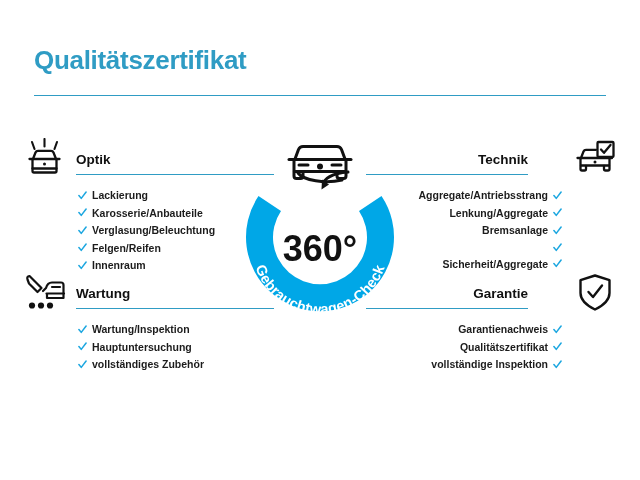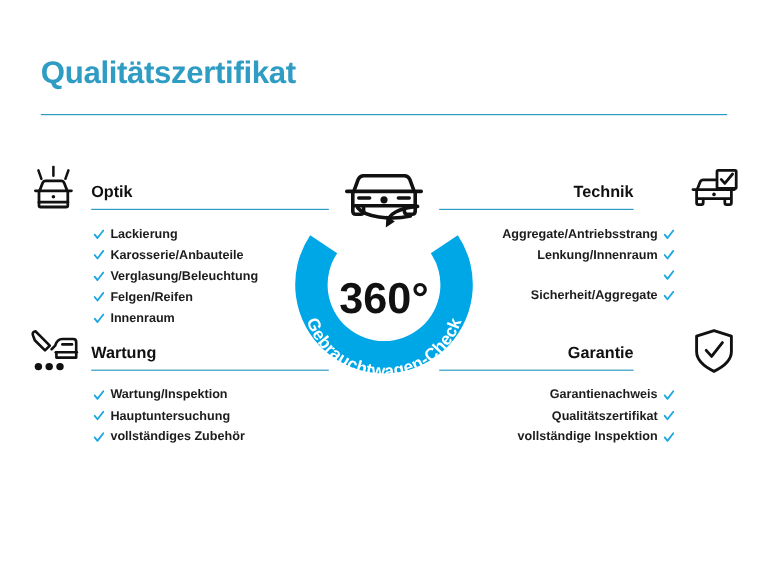--- a/index.html
+++ b/index.html
@@ -279,21 +279,27 @@
       <li>
         <svg class="chk" viewBox="0 0 10 10">
             <path d="M1 5 L3.6 8.2 L9 1.2" fill="none" stroke="#1da7e0" stroke-width="1.7" stroke-linecap="round" stroke-linejoin="round"></path>
           </svg>
         <span>Aggregate/Antriebsstrang</span>
       </li>
       <li>
         <svg class="chk" viewBox="0 0 10 10">
             <path d="M1 5 L3.6 8.2 L9 1.2" fill="none" stroke="#1da7e0" stroke-width="1.7" stroke-linecap="round" stroke-linejoin="round"></path>
           </svg>
-        <span>Lenkung/Innenraum</span>
+        <span>Lenkung/Aggregate</span>
+      </li>
+      <li>
+        <svg class="chk" viewBox="0 0 10 10">
+            <path d="M1 5 L3.6 8.2 L9 1.2" fill="none" stroke="#1da7e0" stroke-width="1.7" stroke-linecap="round" stroke-linejoin="round"></path>
+          </svg>
+        <span>Bremsanlage</span>
       </li>
       <li>
         <svg class="chk" viewBox="0 0 10 10">
             <path d="M1 5 L3.6 8.2 L9 1.2" fill="none" stroke="#1da7e0" stroke-width="1.7" stroke-linecap="round" stroke-linejoin="round"></path>
           </svg>
       </li>
       <li>
         <svg class="chk" viewBox="0 0 10 10">
             <path d="M1 5 L3.6 8.2 L9 1.2" fill="none" stroke="#1da7e0" stroke-width="1.7" stroke-linecap="round" stroke-linejoin="round"></path>
           </svg>

